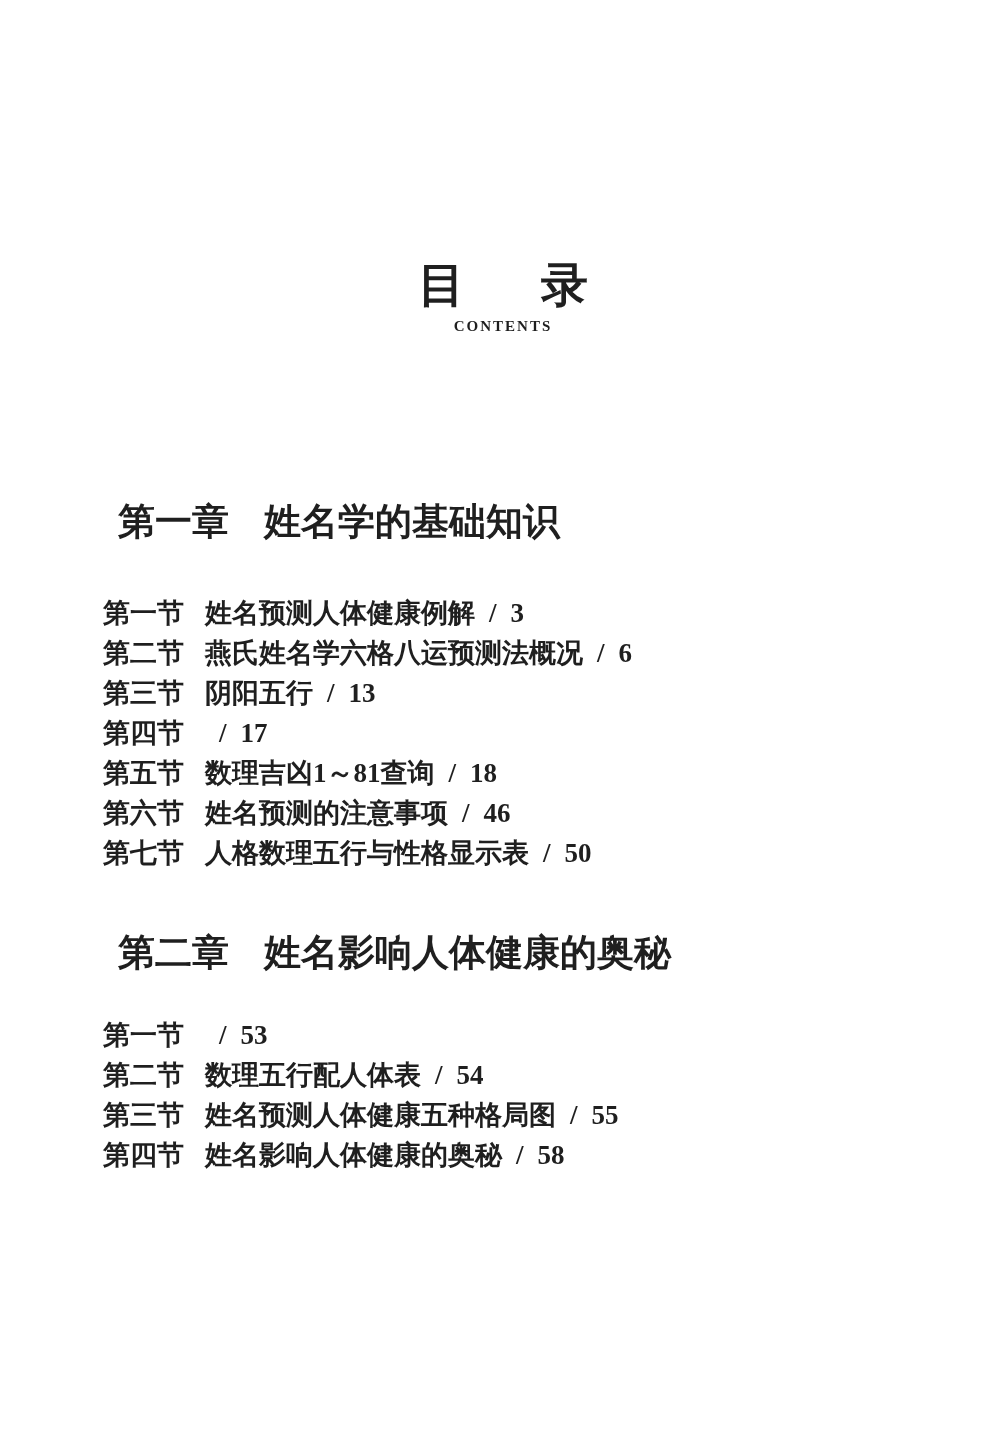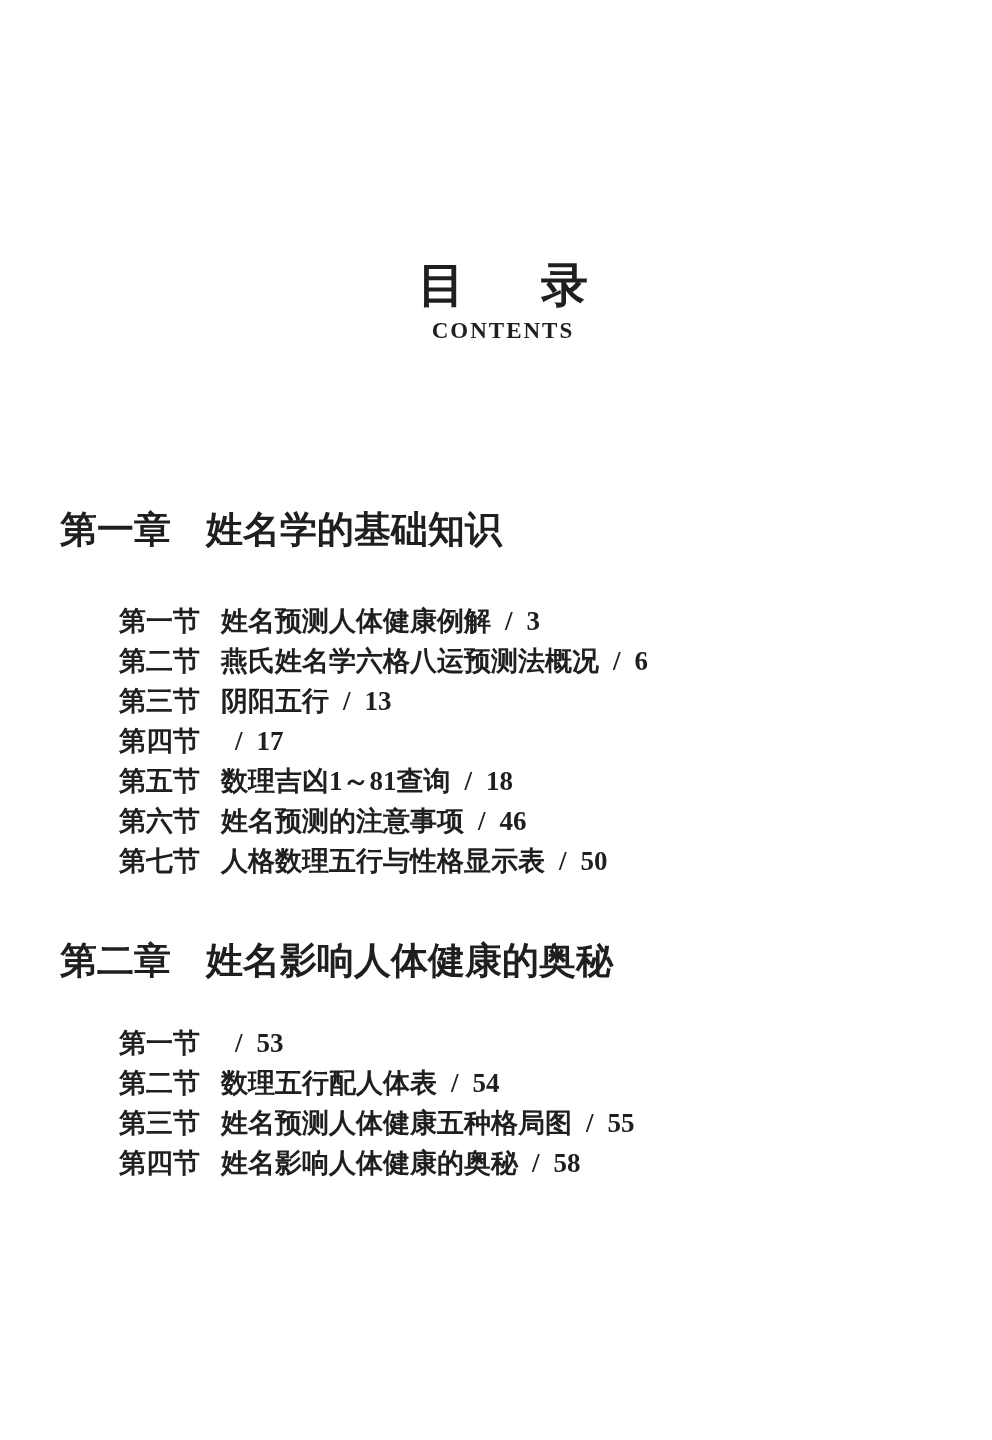--- a/index.html
+++ b/index.html
@@ -29,39 +29,40 @@
   .toc-title {
     display: flex;
     justify-content: center;
     column-gap: 76px;
     font-size: 47px;
     line-height: 1.0;
     font-weight: bold;
   }
   .toc-subtitle {
     margin-top: 9px;
-    font-size: 23px;
+    font-size: 15px;
     font-weight: bold;
     letter-spacing: 2px;
     line-height: 1.1;
   }
   
   .chapter-heading {
     display: flex;
     column-gap: 35px;
-    padding-left: 60px;
+    padding-left: 118px;
     font-size: 37px;
     font-weight: bold;
     line-height: 48px;
     white-space: nowrap;
   }
   .chapter-1 .chapter-heading { margin-top: 163px; }
   .chapter-2 .chapter-heading { margin-top: 56px; }
   .sections {
-    padding-left: 119px;
+    padding-left: 87px;
+    margin-left: 16px;
   }
   .chapter-1 .sections { margin-top: 47px; }
   .chapter-2 .sections { margin-top: 38px; }
   .section-row {
     display: flex;
     align-items: baseline;
     height: 40px;
     line-height: 40px;
     font-size: 27px;
     font-weight: bold;

